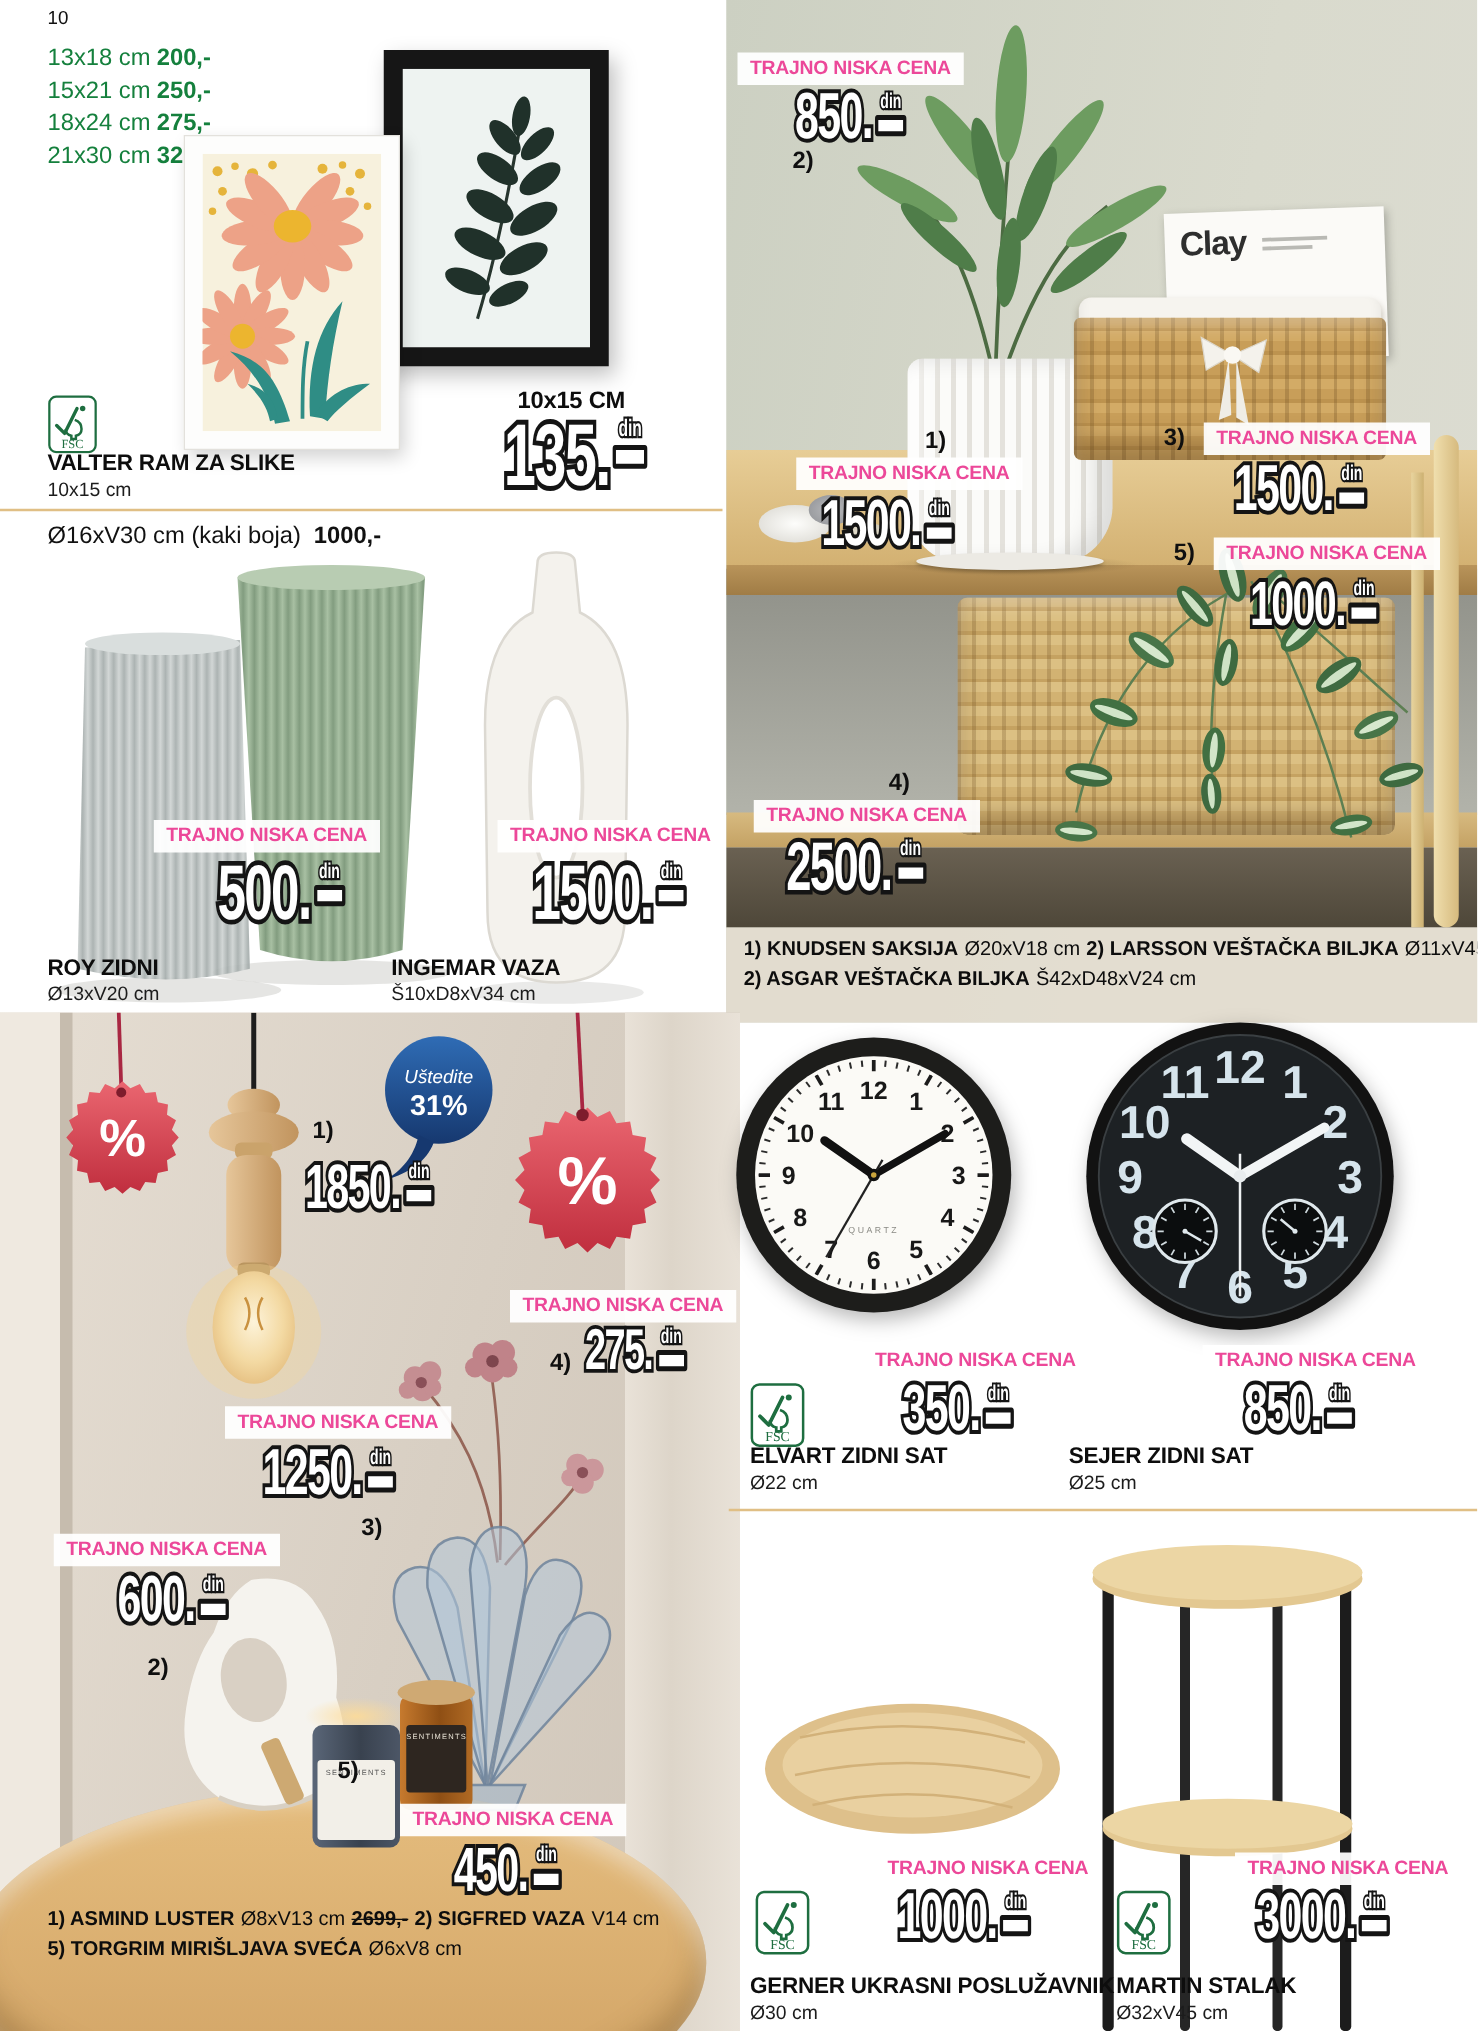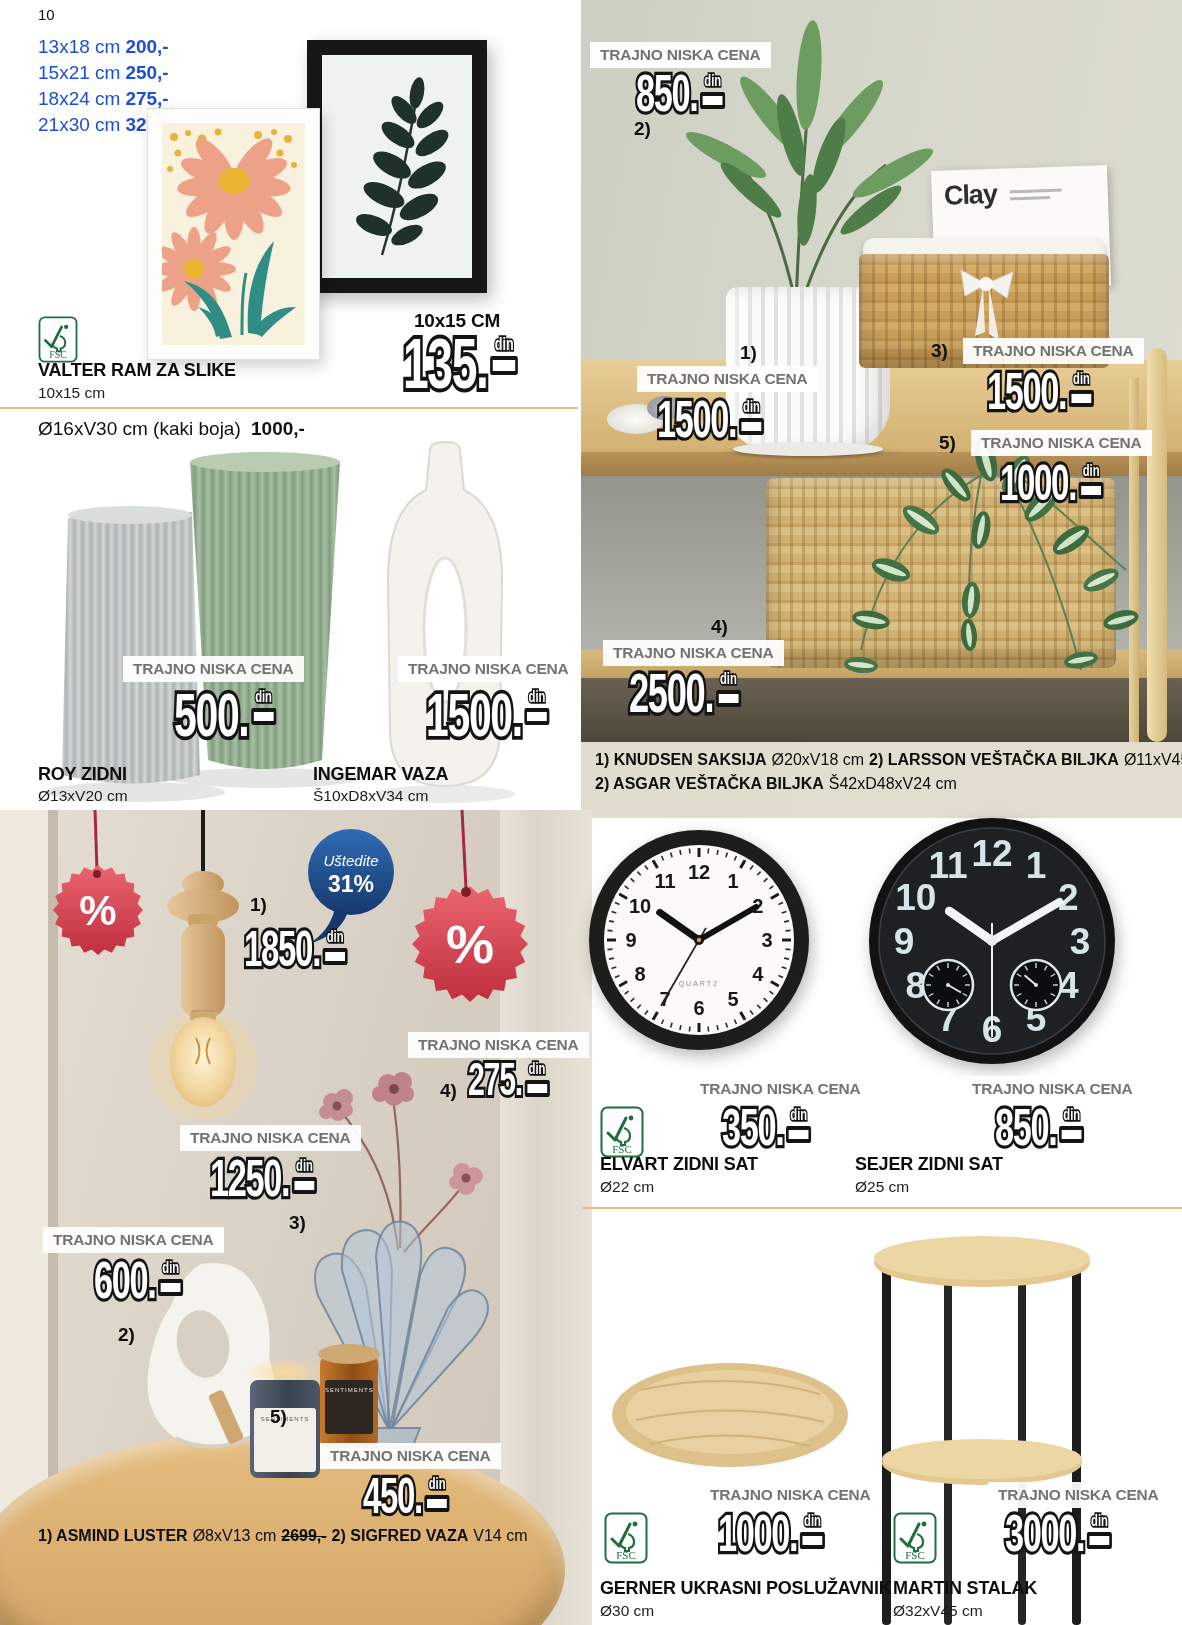--- a/index.html
+++ b/index.html
@@ -14,31 +14,31 @@
   .f62 .pnum{font-size:62px;-webkit-text-stroke-width:7.5px;}
   .f55 .pnum{font-size:55px;-webkit-text-stroke-width:7px;}
   .f52 .pnum{font-size:52px;-webkit-text-stroke-width:6.5px;}
   .f50 .pnum{font-size:50px;-webkit-text-stroke-width:6.5px;}
   .f46 .pnum{font-size:46px;-webkit-text-stroke-width:6px;}
   .ptail{display:flex;flex-direction:column;align-items:center;margin-left:4px;margin-top:2px;}
   .pdin{font-size:17px;font-weight:700;color:#fff;-webkit-text-stroke:3.5px #141414;paint-order:stroke fill;line-height:1;}
   .pdash{width:30px;height:9px;background:#fff;border:4px solid #141414;border-radius:3px;margin-top:3px;}
   .f70 .pdin{font-size:19px;} .f70 .pdash{width:34px;height:11px;}
   
-  .tnc{position:absolute;background:rgba(255,255,255,.94);color:#737373;font-size:15.5px;font-weight:700;
+  .tnc{position:absolute;background:rgba(255,255,255,.94);color:#ec4899;font-size:15.5px;font-weight:700;
        letter-spacing:-.2px;padding:4px 10px;white-space:nowrap;}
   .inum{position:absolute;font-size:19px;font-weight:700;color:#0f0f0f;}
   .pname{position:absolute;font-size:18px;font-weight:700;color:#0d0d0d;letter-spacing:-.2px;white-space:nowrap;}
   .pdim{position:absolute;font-size:15.5px;color:#1c1c1c;white-space:nowrap;}
   .dl{white-space:nowrap;font-size:16px;color:#0d0d0d;line-height:24px;}
   .dl b{font-weight:700;margin-right:5px;}
   .dl span{font-weight:400;margin-right:5px;}
   .dl .old{text-decoration:line-through;font-weight:700;}
   .divider{position:absolute;height:2px;background:#e0bf85;}
-  .sizelist{position:absolute;left:38px;top:34px;font-size:19px;line-height:26px;color:#1d4ed8;}
+  .sizelist{position:absolute;left:38px;top:34px;font-size:19px;line-height:26px;color:#15803d;}
   .sizelist b{margin-left:5px;}
   
   .framewhite{position:absolute;left:147px;top:108px;width:173px;height:252px;background:#fdfdfc;
       border:1px solid #e3e1dc;box-shadow:4px 6px 14px rgba(0,0,0,.18);padding:14px;box-sizing:border-box;}
   .frameblack{position:absolute;left:307px;top:40px;width:180px;height:253px;background:#161616;
       box-shadow:5px 7px 16px rgba(0,0,0,.25);padding:15px;box-sizing:border-box;}
   .artw{width:100%;height:100%;display:block;}
   
   .pot{position:absolute;border-radius:12px 12px 46px 46px;
        background:repeating-linear-gradient(90deg,#fbfbf9 0 9px,#e4e2dc 9px 13px);
@@ -608,20 +608,23 @@
     <span class="pnum">450.</span>
     <span class="ptail">
         <span class="pdin">din</span>
         <span class="pdash"></span>
       </span>
   </div>
 
   <div class="abs" style="left:38px;top:1524px;">
     <div class="dl">
       <b>1) ASMIND LUSTER</b><span>Ø8xV13 cm</span><b class="old">2699,-</b><b>2) SIGFRED VAZA</b><span>V14 cm</span>
+    </div>
+    <div class="dl">
+      <b>5) TORGRIM MIRIŠLJAVA SVEĆA</b><span>Ø6xV8 cm</span>
     </div>
   </div>
 
   <svg class="clock" style="left:585px;top:826px;width:228px;height:228px" viewBox="-114 -114 228 228">
     <circle r="110" fill="#1d1d1b"></circle>
     <circle r="95" fill="#fbfaf6"></circle>
     <g>
         <line x1="0.0" y1="-87.0" x2="0.0" y2="-92.0" stroke="#2b2b2b" stroke-width="1.6"></line>
         <line x1="9.1" y1="-86.5" x2="9.6" y2="-91.5" stroke="#2b2b2b" stroke-width="1.6"></line>
         <line x1="18.1" y1="-85.1" x2="19.1" y2="-90.0" stroke="#2b2b2b" stroke-width="1.6"></line>

